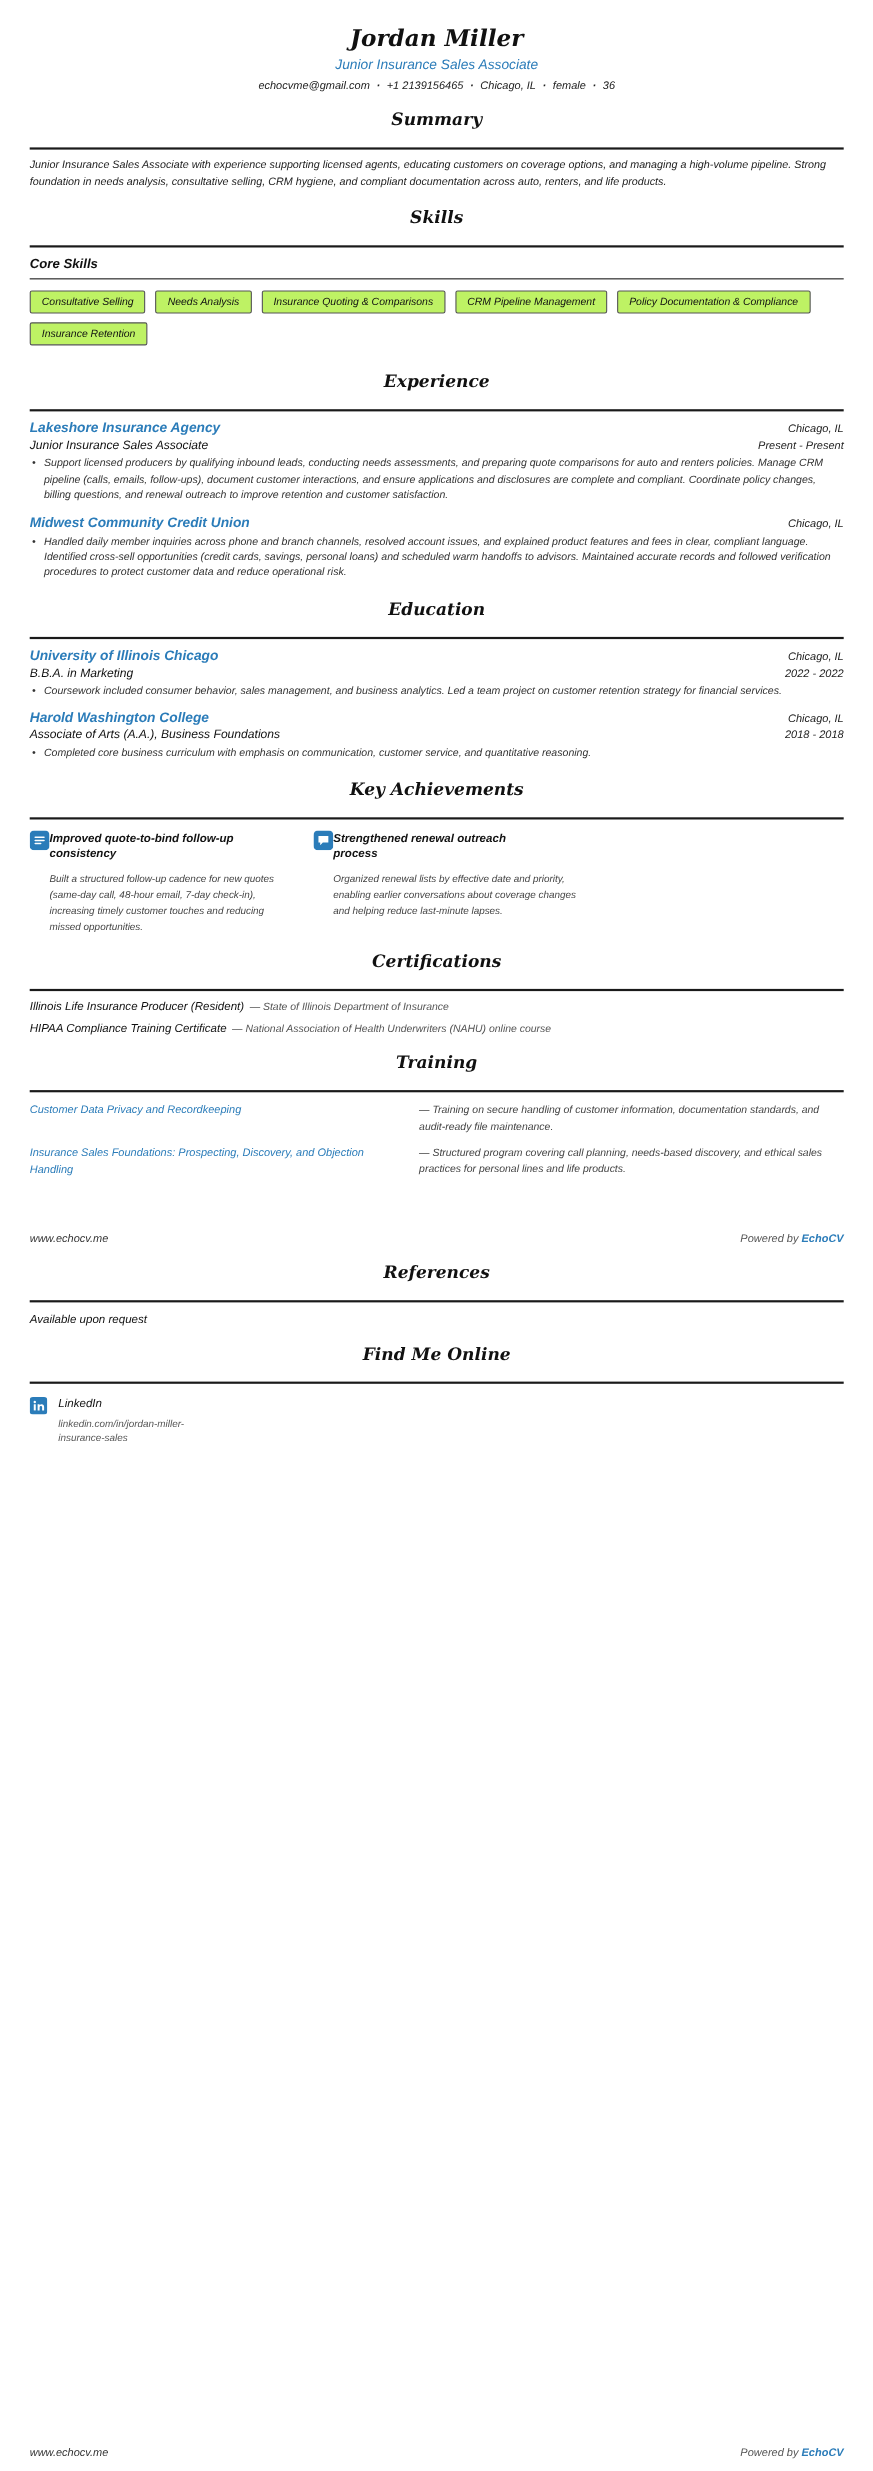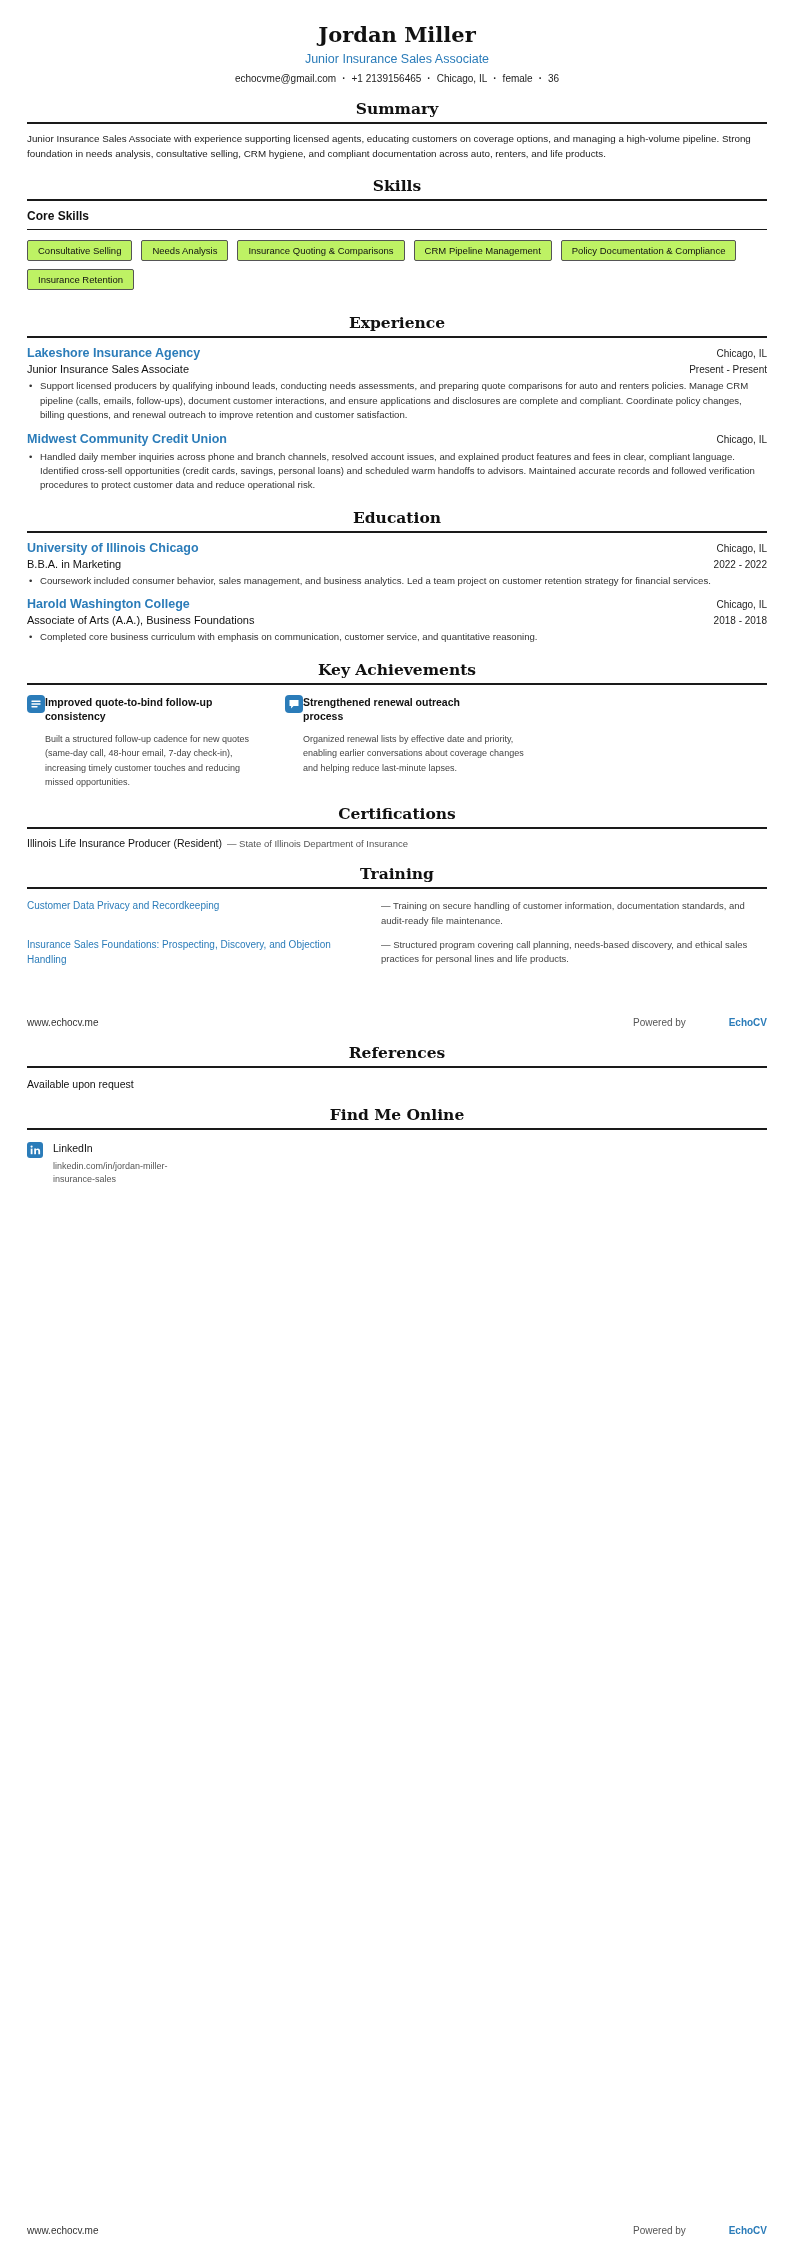--- a/index.html
+++ b/index.html
@@ -11,20 +11,21 @@
   *{box-sizing:border-box;}
   html,body{margin:0;padding:0;background:#fff;}
   .page{
     position:relative;
     width:794px;
     min-height:2246px;
     margin:0 auto;
     background:#fff;
     font-family:"Liberation Sans",sans-serif;
     color:var(--ink);
+    font-style:italic;
   }
   .content{padding:22px 27px 0;}
 
   .name{
     font-family:"DejaVu Serif",serif;
     font-size:21px;
     font-weight:700;
     text-align:center;
     margin:0;
     color:#111;
@@ -43,21 +44,21 @@
   }
   .contact .sep{margin:0 6px;font-weight:700;}
 
   .section{margin-top:15px;}
   .section-heading{
     font-family:"DejaVu Serif",serif;
     font-size:15.5px;
     font-weight:700;
     text-align:center;
     color:#111;
-    padding-bottom:4px;
+    padding-bottom:16px;
     border-bottom:2px solid #1a1a1a;
     margin-bottom:8px;
   }
 
   .summary-text{font-size:9.8px;line-height:1.5;color:#222;}
 
   .skills-group-label{
     font-size:12px;font-weight:700;color:#111;
     padding-bottom:6px;border-bottom:1.5px solid #1a1a1a;margin-bottom:10px;
   }
@@ -89,21 +90,21 @@
   .training-title{width:340px;flex:none;color:var(--accent);font-size:10px;line-height:1.5;}
   .training-desc{font-size:9.5px;color:var(--muted);line-height:1.5;padding-top:1px;}
 
   .footer{
     display:flex;justify-content:space-between;align-items:baseline;
     font-size:10px;color:#333;
   }
   .footer-inflow{margin-top:50px;}
   .footer-bottom{position:absolute;left:27px;right:27px;bottom:10px;}
   .powered{color:var(--soft);}
-  .brand{color:var(--accent);font-weight:700;margin-left:40px;}
+  .brand{color:var(--accent);font-weight:700;}
 
   .refs-text{font-size:10.5px;color:#111;margin-top:10px;}
 
   .online-item{display:flex;gap:10px;margin-top:12px;}
   .online-icon{width:16px;height:16px;flex:none;color:var(--accent);}
   .online-label{font-size:10.5px;color:#111;}
   .online-url{font-size:9px;color:var(--soft);line-height:1.5;margin-top:6px;max-width:150px;word-wrap:break-word;}
 </style>
 </head>
 <body>
@@ -220,20 +221,23 @@
           </div>
         </div>
 
       </div>
     </div>
 
     <div class="section">
       <div class="section-heading">Certifications</div>
       <div class="cert-line">
         <span>Illinois Life Insurance Producer (Resident)</span><span class="cert-issuer">— State of Illinois Department of Insurance</span>
+      </div>
+      <div class="cert-line">
+        <span>HIPAA Compliance Training Certificate</span><span class="cert-issuer">— National Association of Health Underwriters (NAHU) online course</span>
       </div>
     </div>
 
     <div class="section">
       <div class="section-heading">Training</div>
       <div class="training-row">
         <div class="training-title">Customer Data Privacy and Recordkeeping</div>
         <div class="training-desc">— Training on secure handling of customer information, documentation standards, and audit-ready file maintenance.</div>
       </div>
       <div class="training-row">

